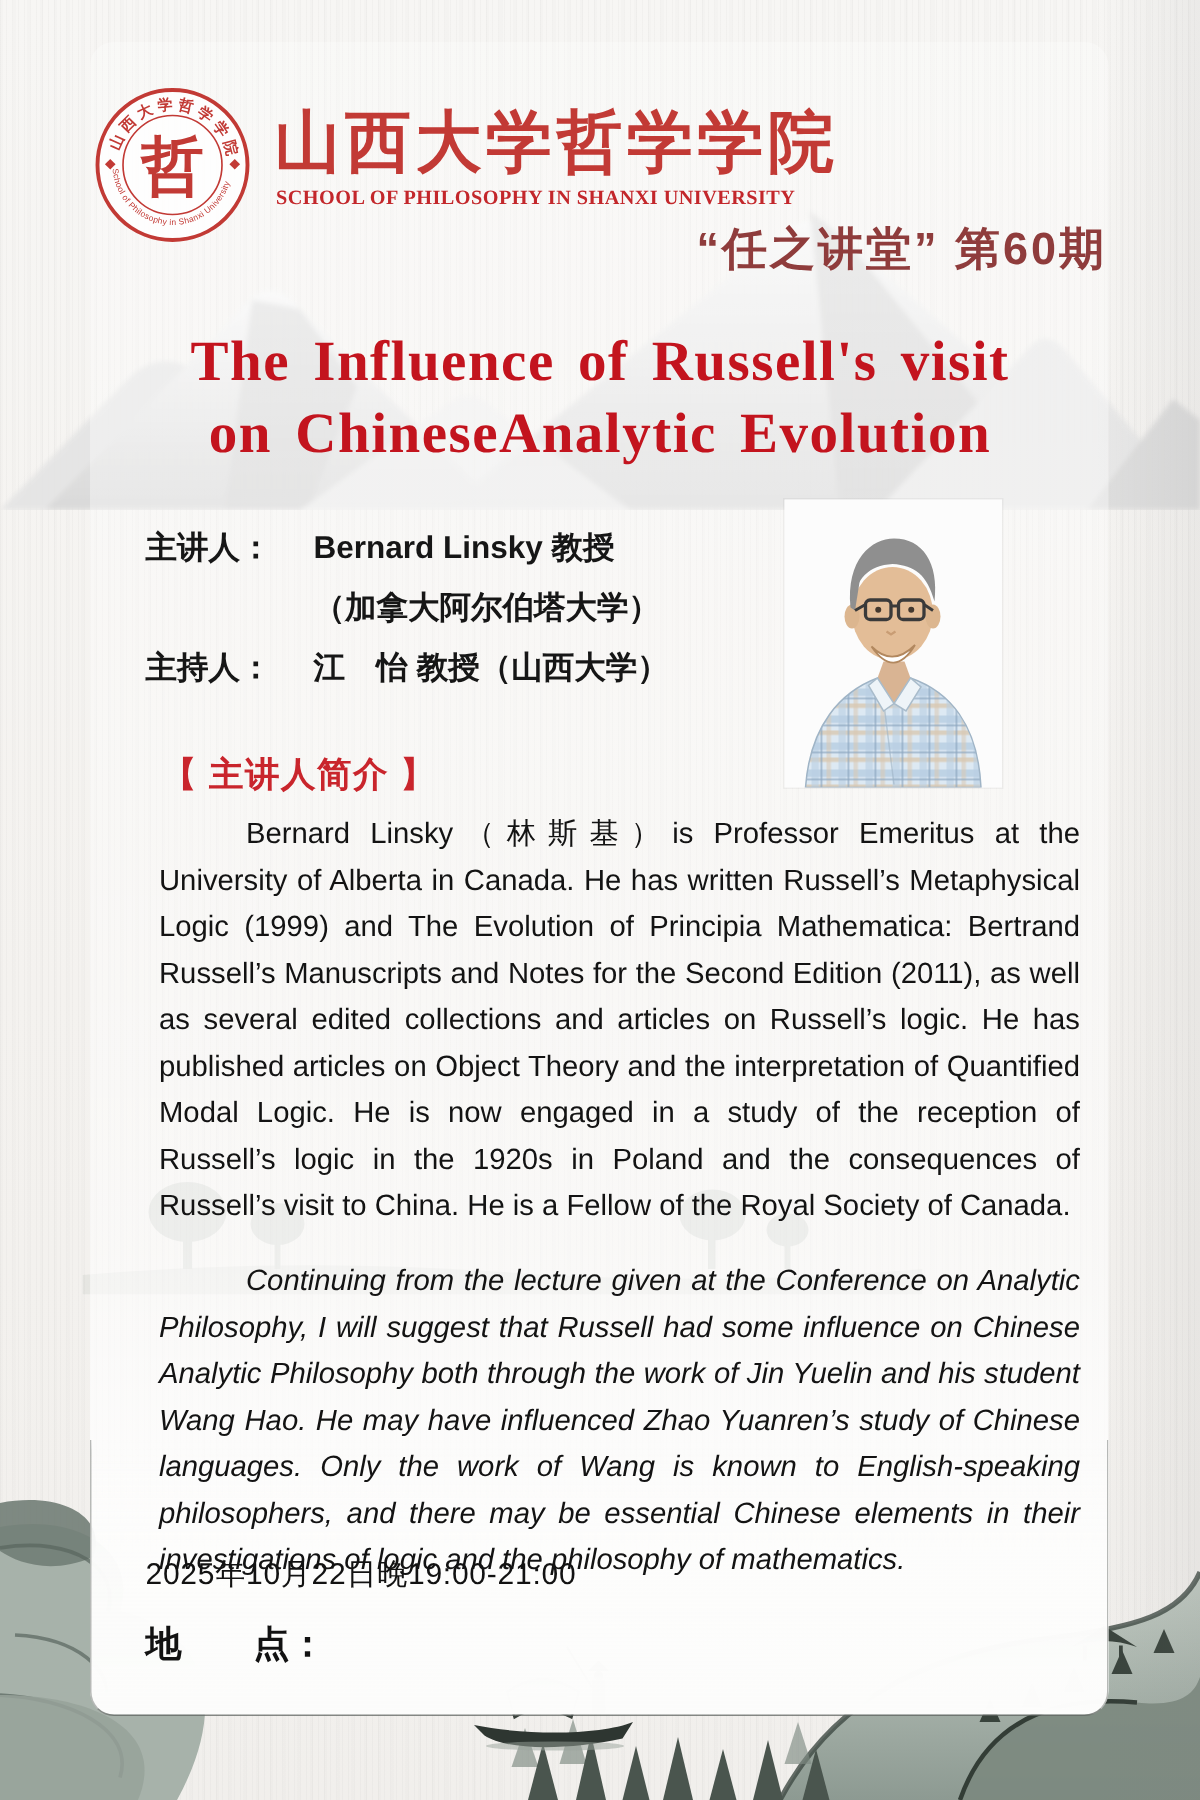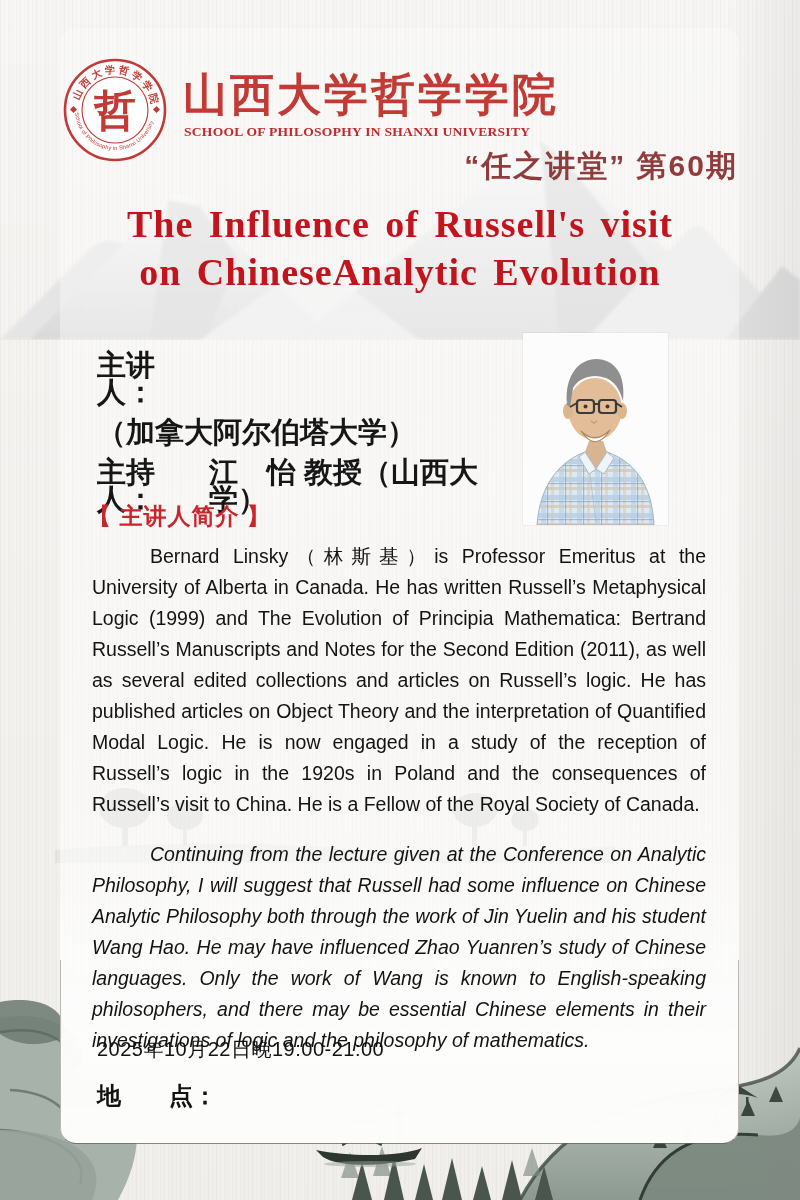--- a/index.html
+++ b/index.html
@@ -24,33 +24,33 @@
     background:linear-gradient(180deg,rgba(252,252,251,0) 0%,rgba(252,252,251,0.80) 40%,rgba(252,252,251,0.96) 100%);}
   .content{position:absolute;left:0;top:0;width:800px;height:1200px;z-index:3;}
 
   .seal{position:absolute;left:62px;top:57px;width:106px;height:106px;}
   .school-cn{position:absolute;left:183px;top:66px;width:420px;font-size:44px;font-weight:bold;
     color:#c23a35;letter-spacing:3px;font-family:"Liberation Serif",serif;transform:scaleY(1.02);}
   .school-en{position:absolute;left:184px;top:124px;width:430px;font-size:13.5px;font-weight:bold;
     color:#c3272b;letter-spacing:0.3px;font-family:"Liberation Serif",serif;}
   .series{position:absolute;right:62px;top:146px;font-size:30px;font-weight:bold;color:#8f3c3c;
     font-family:Liberation Sans, sans-serif;letter-spacing:2px;}
-  .title{position:absolute;left:63px;top:200px;width:674px;text-align:center;
+  .title{position:absolute;left:63px;top:217px;width:674px;text-align:center;
     font-family:"Liberation Serif",serif;font-weight:bold;font-size:38px;line-height:48px;
     color:#c3141e;letter-spacing:1px;word-spacing:5px;}
-  .speakers{position:absolute;left:97px;top:352px;width:420px;font-size:29px;font-weight:bold;color:#161616;}
+  .speakers{position:absolute;left:97px;top:352px;width:420px;font-size:21px;font-weight:bold;color:#161616;}
   .speaker-row{display:flex;margin-bottom:13px;line-height:27px;}
   .speaker-label{width:112px;flex:0 0 auto;}
-  .speaker-indent{margin-bottom:13px;line-height:27px;}
+  .speaker-indent{margin-left:112px;margin-bottom:13px;line-height:27px;}
   .photo{position:absolute;left:523px;top:333px;width:145px;height:192px;background:#fcfcfc;
     box-shadow:0 0 0 1px rgba(0,0,0,0.04);}
-  .section-heading{position:absolute;font-size:23px;font-weight:bold;color:#c9252c;letter-spacing:1px;}
+  .section-heading{position:absolute;font-size:23px;font-weight:bold;color:#c9252c;letter-spacing:1px;margin-left:20px;}
   .h-bio{left:88px;top:501px;}
   .h-abs{left:88px;top:796px;}
-  .para{position:absolute;left:92px;width:614px;font-size:19.5px;line-height:31px;color:#131313;
+  .para{position:absolute;left:106px;width:614px;font-size:19.5px;line-height:31px;color:#131313;
     text-align:justify;text-indent:58px;}
   .p-bio{top:541px;}
   .p-abs{top:839px;font-style:italic;}
   .details{position:absolute;left:97px;top:1036px;width:600px;color:#121212;}
   .detail-row{display:flex;align-items:baseline;margin-bottom:17px;}
   .detail-label{font-size:24px;font-weight:bold;flex:0 0 auto;margin-right:10px;}
   .detail-value{font-size:20px;font-weight:500;letter-spacing:0.5px;}
 </style>
 </head>
 <body>
@@ -177,20 +177,21 @@
     <div class="series">“任之讲堂” 第60期</div>
 
     <div class="title">
       <div>The Influence of Russell's visit</div>
       <div>on ChineseAnalytic Evolution</div>
     </div>
 
     <div class="speakers">
       <div class="speaker-row">
         <span class="speaker-label">主讲人：</span>
+        <span>Bernard Linsky 教授</span>
       </div>
       <div class="speaker-indent">（加拿大阿尔伯塔大学）</div>
       <div class="speaker-row">
         <span class="speaker-label">主持人：</span>
         <span>江　怡 教授（山西大学）</span>
       </div>
     </div>
 
     <svg class="photo" viewBox="0 0 145 192" xmlns="http://www.w3.org/2000/svg">
       <defs>

